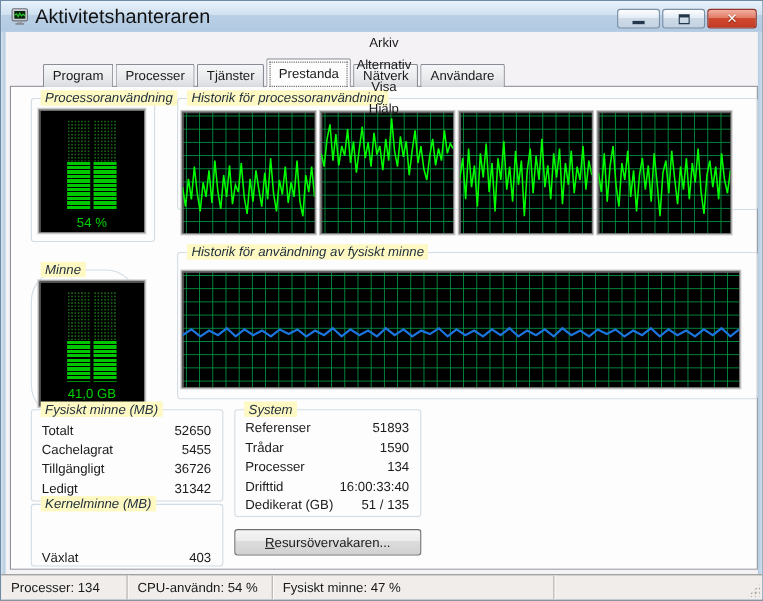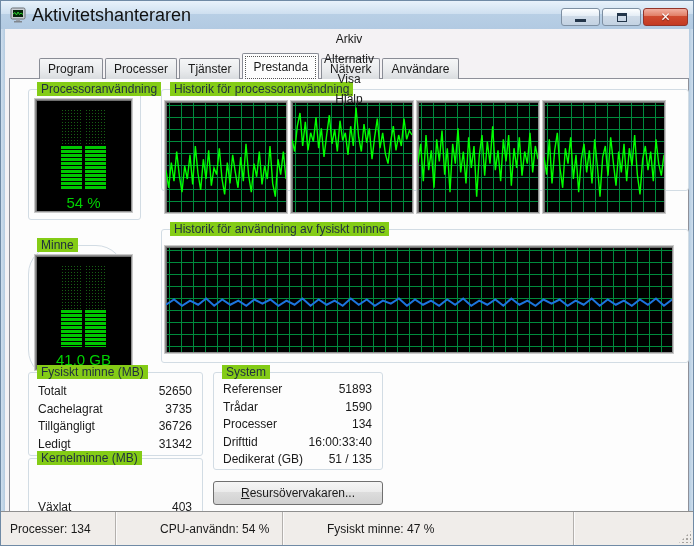--- a/index.html
+++ b/index.html
@@ -34,47 +34,47 @@
   .tabstrip{position:absolute;left:8px;top:52px;height:26px;display:flex;align-items:flex-end;z-index:3;padding-left:30px;}
   .tab{height:21px;border:1px solid #898c95;border-bottom:none;border-radius:2px 2px 0 0;
     background:linear-gradient(#f5f6f7,#e8eaec 60%,#d9dcdf);
     display:flex;align-items:center;justify-content:center;padding:0 8px;margin-right:2px;position:relative;cursor:default;}
   .tab.active{height:26px;background:#fdfdfd;z-index:4;padding:0 10px;}
   .tab.active::after{content:"";position:absolute;left:3px;right:3px;top:3px;bottom:1px;outline:1px dotted #555;}
   
   .pane{position:absolute;left:8px;top:77px;width:680px;height:440px;background:#fdfdfd;border:1px solid #8e9099;z-index:2;}
   
   .groupbox{position:absolute;border:1px solid #d2dce4;border-radius:3px;z-index:3;}
-  .groupbox>.gb-label{position:absolute;top:-8px;left:8px;background:#84cc16;padding:0 4px;color:#21303e;white-space:nowrap;}
+  .groupbox>.gb-label{position:absolute;top:-8px;left:8px;background:#fef9c3;padding:0 4px;color:#21303e;white-space:nowrap;font-style:italic;}
   
   .sunken{background:#000;border:1px solid #909090;box-shadow:inset 1px 1px 0 #6e6e6e, 1px 1px 0 #fff;outline:1px solid #c9c9c9;}
   
   .led-panel{position:absolute;display:flex;flex-direction:column;align-items:center;}
   .led-cols{display:flex;gap:3px;margin-top:9px;height:82px;}
   .led-col{width:21px;height:100%;display:flex;flex-direction:column;}
   .led-dim{flex:1 1 auto;background-image:radial-gradient(circle,#176014 32%,transparent 36%);background-size:3px 3px;background-position:0 0;}
   .led-fill{flex:0 0 auto;background:repeating-linear-gradient(180deg,#00c800 0 3px,#000 3px 4px);}
-  .led-label{color:#00d200;margin-top:4px;font-size:15px;}
+  .led-label{color:#00d200;margin-top:4px;font-size:12px;}
   
   .graph-panel{position:absolute;background-color:#000;
     background-image:linear-gradient(#008a3c 1px,transparent 1px),linear-gradient(90deg,#008a3c 1px,transparent 1px);
     background-size:12px 12px;background-position:3px 3px;
     border:1px solid #909090;box-shadow:inset 1px 1px 0 #6e6e6e,1px 1px 0 #fff;outline:1px solid #c9c9c9;}
   .graph-panel svg{position:absolute;left:0;top:0;width:100%;height:100%;}
   
   .stat-rows{position:absolute;left:1px;right:1px;top:10px;}
   .stat-row{display:flex;justify-content:space-between;padding:1px 9px 1px 8px;line-height:15.5px;}
   .stat-value{text-align:right;}
   
   .res-btn{position:absolute;left:212px;top:480px;width:170px;height:24px;border:1px solid #707070;border-radius:3px;
     background:linear-gradient(#f5f5f5,#ebebeb 45%,#dddddd 46%,#d1d1d1);
     display:flex;align-items:center;justify-content:center;z-index:3;cursor:default;}
   .res-btn u{text-decoration:underline;}
   
-  .statusbar{position:absolute;left:0;right:0;bottom:0;height:34px;background:#f0edea;border-top:1px solid #8f8f8f;display:flex;z-index:6;gap:35px;}
+  .statusbar{position:absolute;left:0;right:0;bottom:0;height:23px;background:#f0edea;border-top:1px solid #8f8f8f;display:flex;z-index:6;}
   .status-panel{height:100%;display:flex;align-items:center;padding-left:9px;border-right:1px solid #b3b0ad;box-shadow:1px 0 0 #fbfafa;}
   .status-panel:nth-child(1){width:115px;}
   .status-panel:nth-child(2){width:132px;}
   .status-panel:nth-child(3){width:256px;}
   .status-panel:nth-child(4){flex:1;border-right:none;box-shadow:none;position:relative;}
   .grip{position:absolute;right:2px;bottom:2px;width:12px;height:12px;
     background-image:radial-gradient(circle,#a5a29e 35%,transparent 40%);background-size:4px 4px;background-position:2px 2px;
     clip-path:polygon(100% 0,100% 100%,0 100%);}
   .gap-strip{position:absolute;left:4px;right:4px;top:517px;height:7px;background:#f4f2f4;z-index:4;}
 </style>
@@ -196,21 +196,21 @@
 
   <div class="groupbox" style="left:27px;top:371px;width:175px;height:84px;">
     <span class="gb-label">Fysiskt minne (MB)</span>
     <div class="stat-rows">
         <div class="stat-row">
           <span class="stat-label">Totalt</span>
           <span class="stat-value">52650</span>
         </div>
         <div class="stat-row">
           <span class="stat-label">Cachelagrat</span>
-          <span class="stat-value">3735</span>
+          <span class="stat-value">5455</span>
         </div>
         <div class="stat-row">
           <span class="stat-label">Tillgängligt</span>
           <span class="stat-value">36726</span>
         </div>
         <div class="stat-row">
           <span class="stat-label">Ledigt</span>
           <span class="stat-value">31342</span>
         </div>
       </div>

